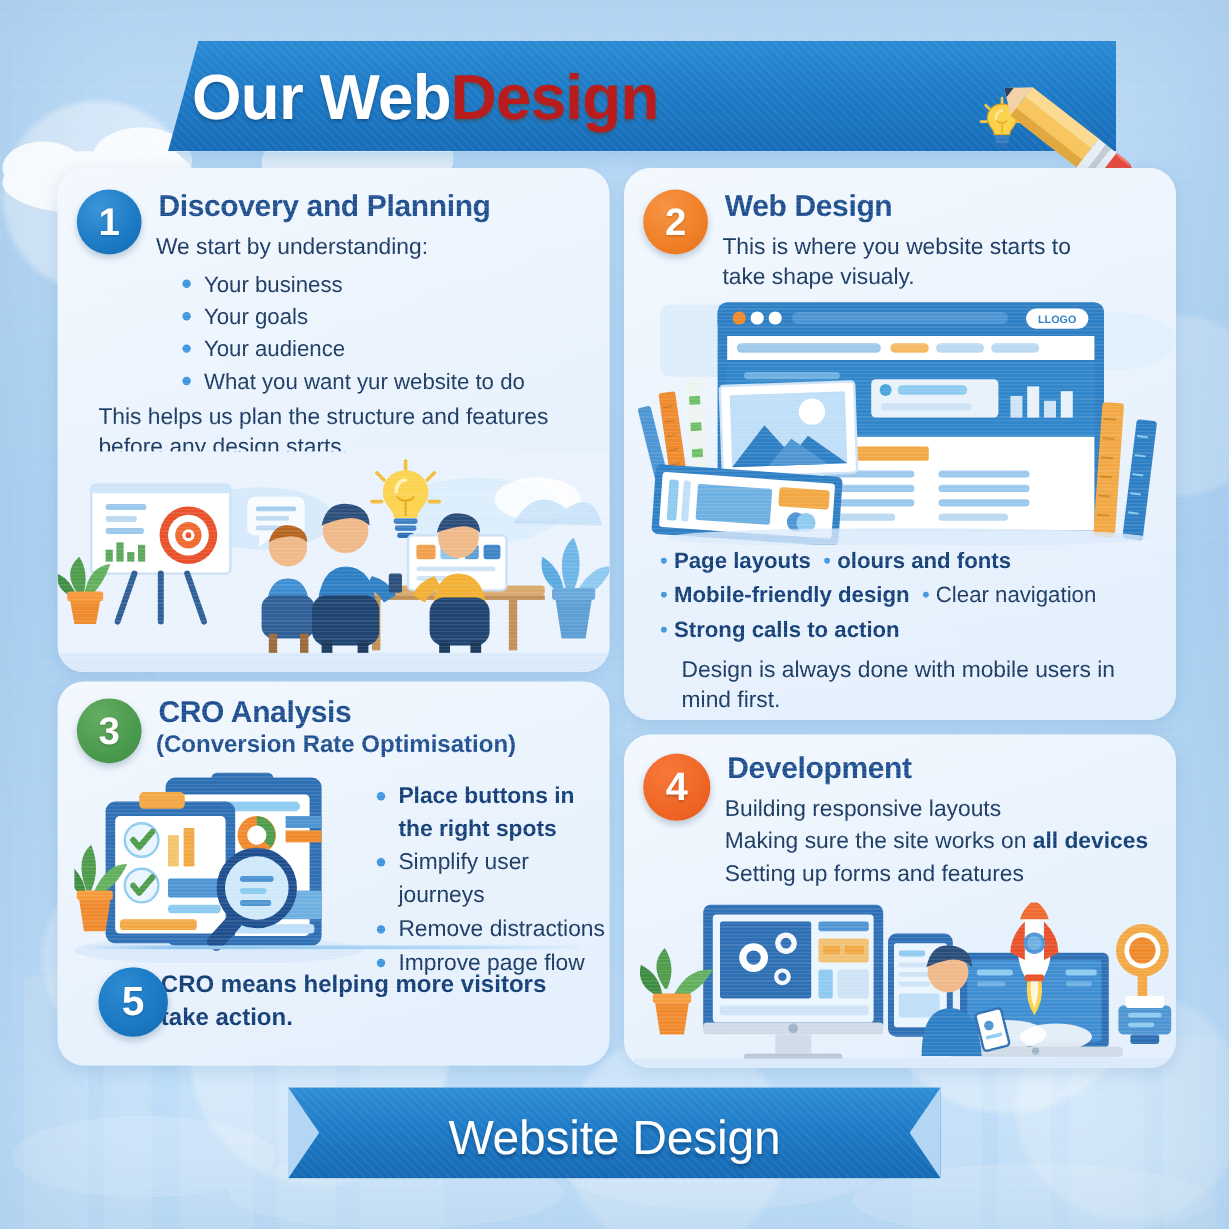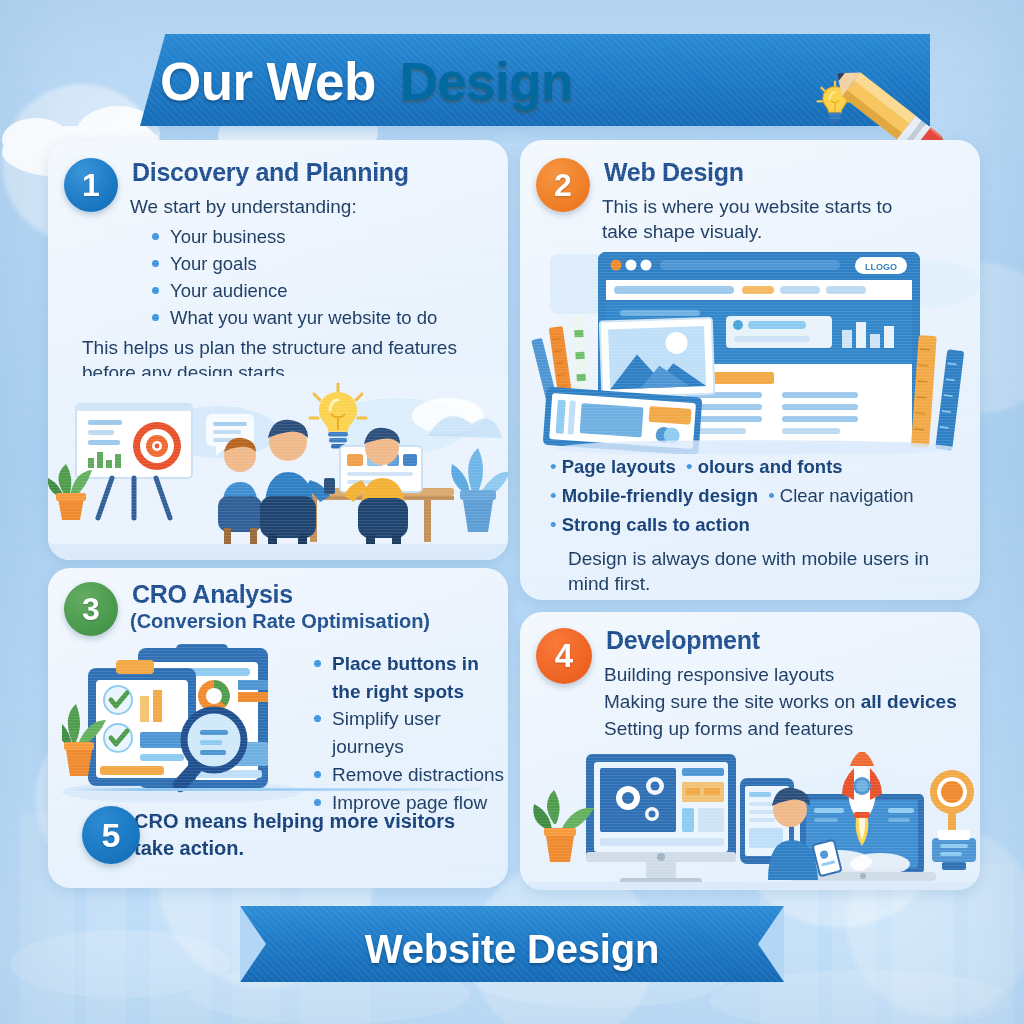--- a/index.html
+++ b/index.html
@@ -60,21 +60,21 @@
     clip-path: polygon(0 0, 100% 0, 97.5% 100%, 2.5% 100%);
   }
   .header-title {
     position: absolute; left: 160px; top: 18px; width: 700px; height: 70px;
     display: flex; align-items: center; justify-content: flex-start;
     font-size: 53px; font-weight: bold; letter-spacing: -.6px;
     color: #ffffff;
     text-shadow: 0 2px 3px rgba(0,40,80,.45);
     white-space: nowrap;
   }
-  .header-title .gold { color: #0369a1; text-shadow: 0 2px 3px rgba(90,55,0,.42); margin-left: 24px; }
+  .header-title .gold { color: #b91c1c; text-shadow: 0 2px 3px rgba(90,55,0,.42); }
 
   
   .hl-bulb{ position:absolute; left:816px; top:52px; width:38px; height:46px; }
   
   .hl-pencil{ position:absolute; left:826px; top:28px; width:128px; height:120px; }
 
   
   .card {
     position: absolute;
     background: linear-gradient(160deg,#f3f8fe 0%, #eaf3fd 45%, #e2effc 100%);
@@ -143,21 +143,21 @@
     clip-path: polygon(0 0, 100% 0, 100% 100%, 0 100%);
     background-image: repeating-linear-gradient(45deg, rgba(255,255,255,.05) 0 2px, transparent 2px 5px);
   }
   .ribbon-notch-l, .ribbon-notch-r{
     position:absolute; top:0; width:26px; height:76px; background:#b4d6f5;
   }
   .ribbon-notch-l{ left:0;  clip-path: polygon(0 0, 100% 50%, 0 100%); }
   .ribbon-notch-r{ right:0; clip-path: polygon(100% 0, 0 50%, 100% 100%); }
   .ribbon-text {
     position: absolute; inset: 0; display:flex; align-items:center; justify-content:center;
-    color:#fff; font-size: 40px; font-weight: bold; letter-spacing:-.2px;
+    color:#fff; font-size: 40px; font-weight: normal; letter-spacing:-.2px;
     text-shadow: 0 2px 3px rgba(0,40,80,.42);
     margin-top: 11px;
   }
 
   
   .illus { position: absolute; }
 </style>
 </head>
 <body>
 

